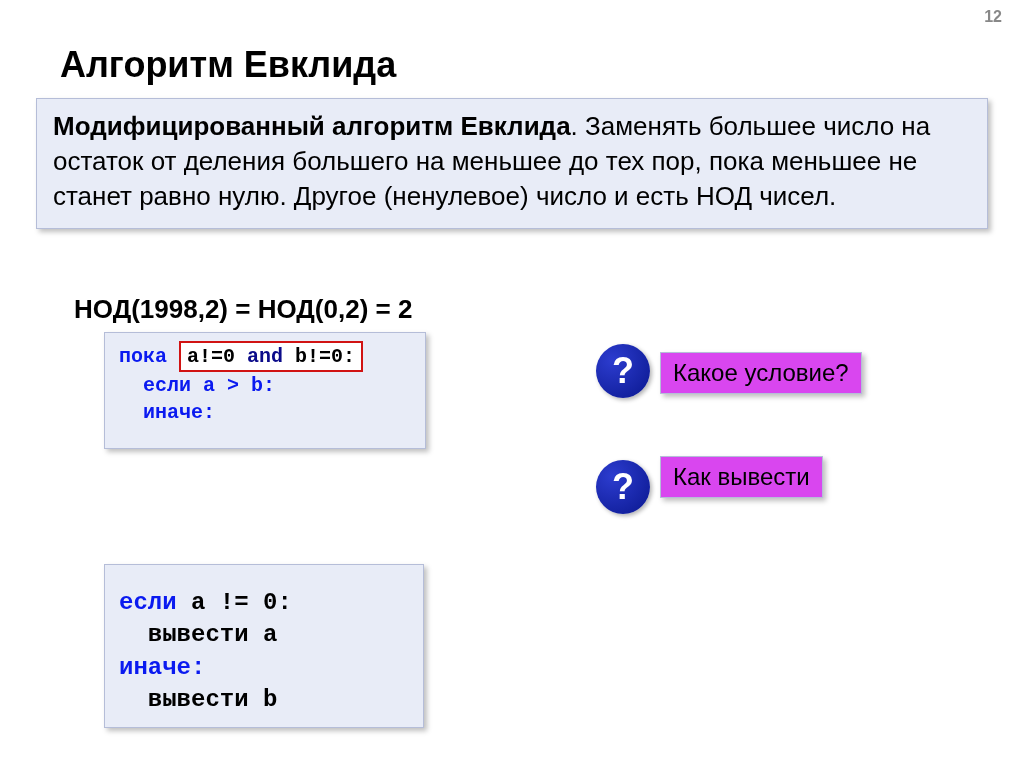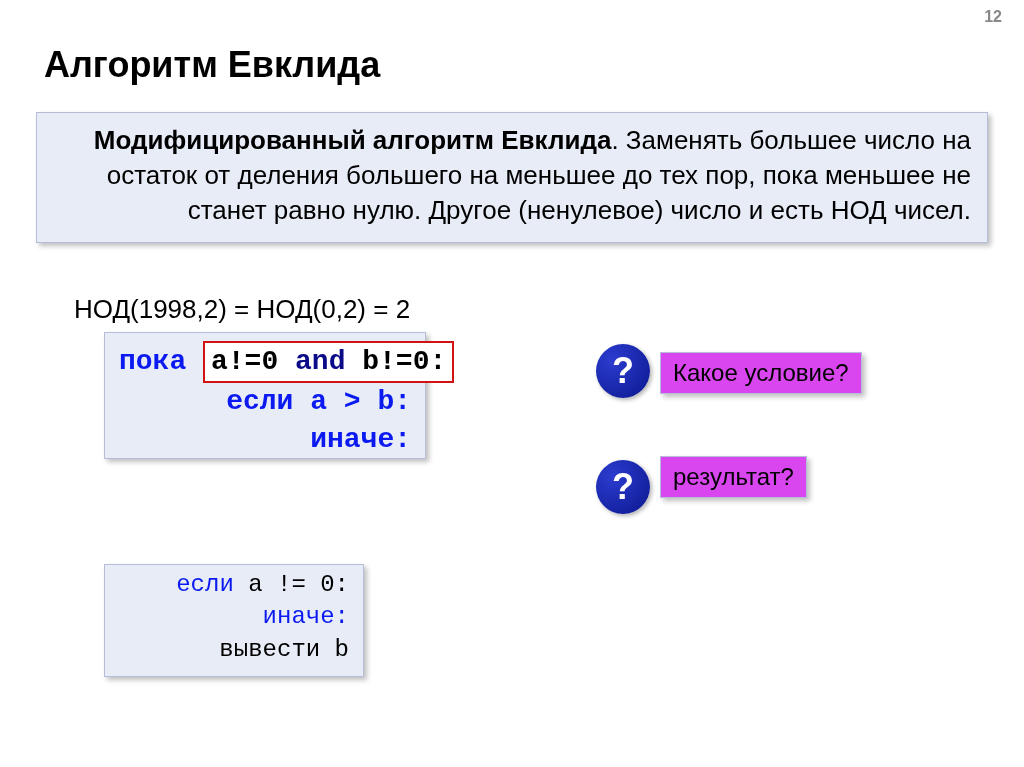--- a/index.html
+++ b/index.html
@@ -1,84 +1,84 @@
 <!DOCTYPE html>
 <html><head>
 <meta charset="utf-8">
 <style>
-  * { margin: 0; padding: 0; box-sizing: border-box; text-align: right; }
+  * { margin: 0; padding: 0; box-sizing: border-box; }
   body {
     width: 1024px;
     height: 767px;
     background: #ffffff;
     font-family: Arial, Helvetica, sans-serif;
     position: relative;
     overflow: hidden;
   }
   .page-number {
     position: absolute;
     top: 8px;
     right: 22px;
     font-size: 16px;
     font-weight: bold;
     color: #888;
   }
   .title {
     position: absolute;
     top: 44px;
-    left: 44px;
+    left: 60px;
     font-size: 36px;
     font-weight: bold;
     color: #000;
   }
   .box {
     position: absolute;
     background: #e8ecf7;
     border: 1px solid #b5bdd8;
     box-shadow: 3px 3px 5px rgba(0,0,0,0.25);
     padding: 10px 16px 14px 16px;
   }
   .desc-box {
-    top: 112px;
+    top: 98px;
     left: 36px;
     width: 952px;
     font-size: 26px;
     line-height: 1.35;
     color: #000;
   }
   .desc-box .strong { font-weight: bold; }
   .equation {
     position: absolute;
     top: 294px;
     left: 74px;
     font-size: 26px;
-    font-weight: normal;
+    font-weight: bold;
     color: #000;
   }
   .code-box1 {
     top: 332px;
     left: 104px;
     width: 322px;
     font-family: "Courier New", Courier, monospace;
-    font-size: 28px;
+    font-size: 20px;
     line-height: 1.35;
     font-weight: bold;
     color: #000;
-    padding: 8px 14px 0 14px;
+    padding: 8px 14px 22px 14px;
   }
   .code-box2 {
     top: 564px;
     left: 104px;
-    width: 260px;
+    width: 320px;
     font-family: "Courier New", Courier, monospace;
     font-size: 24px;
     line-height: 1.35;
-    font-weight: normal;
+    font-weight: bold;
     color: #000;
-    padding: 4px 14px 10px 14px;
+    padding: 22px 14px 10px 14px;
   }
   .kw-blue { color: #0a1af0; }
   .kw-navy { color: #0b0b8a; }
   .kw-red-frame {
     display: inline-block;
     border: 2px solid #d11313;
     background: #ffffff;
     padding: 0 6px;
     position: relative;
     top: 0;
@@ -126,23 +126,24 @@
 <div class="equation">НОД(1998,2) = НОД(0,2) = 2</div>
 
 <div class="box code-box1">
   <div class="nbsp"><span class="kw-blue">пока </span><span class="kw-red-frame"><span>a!=0 </span><span class="kw-navy">and</span><span> b!=0:</span></span></div>
   <div class="kw-blue nbsp">  если a &gt; b:</div>
   <div class="kw-blue nbsp">  иначе:</div>
 </div>
 
 <div class="box code-box2">
   <div class="nbsp"><span class="kw-blue">если</span><span> a != 0:</span></div>
+  <div class="nbsp">  вывести a</div>
   <div class="kw-blue nbsp">иначе:</div>
   <div class="nbsp">  вывести b</div>
 </div>
 
 <div class="circle circle1">?</div>
 <div class="label-box label1">Какое условие?</div>
 
 <div class="circle circle2">?</div>
 <div class="label-box label2">
-  <div>результат?</div>
+  <div>Как вывести</div>
 </div>
 
 </body></html>

